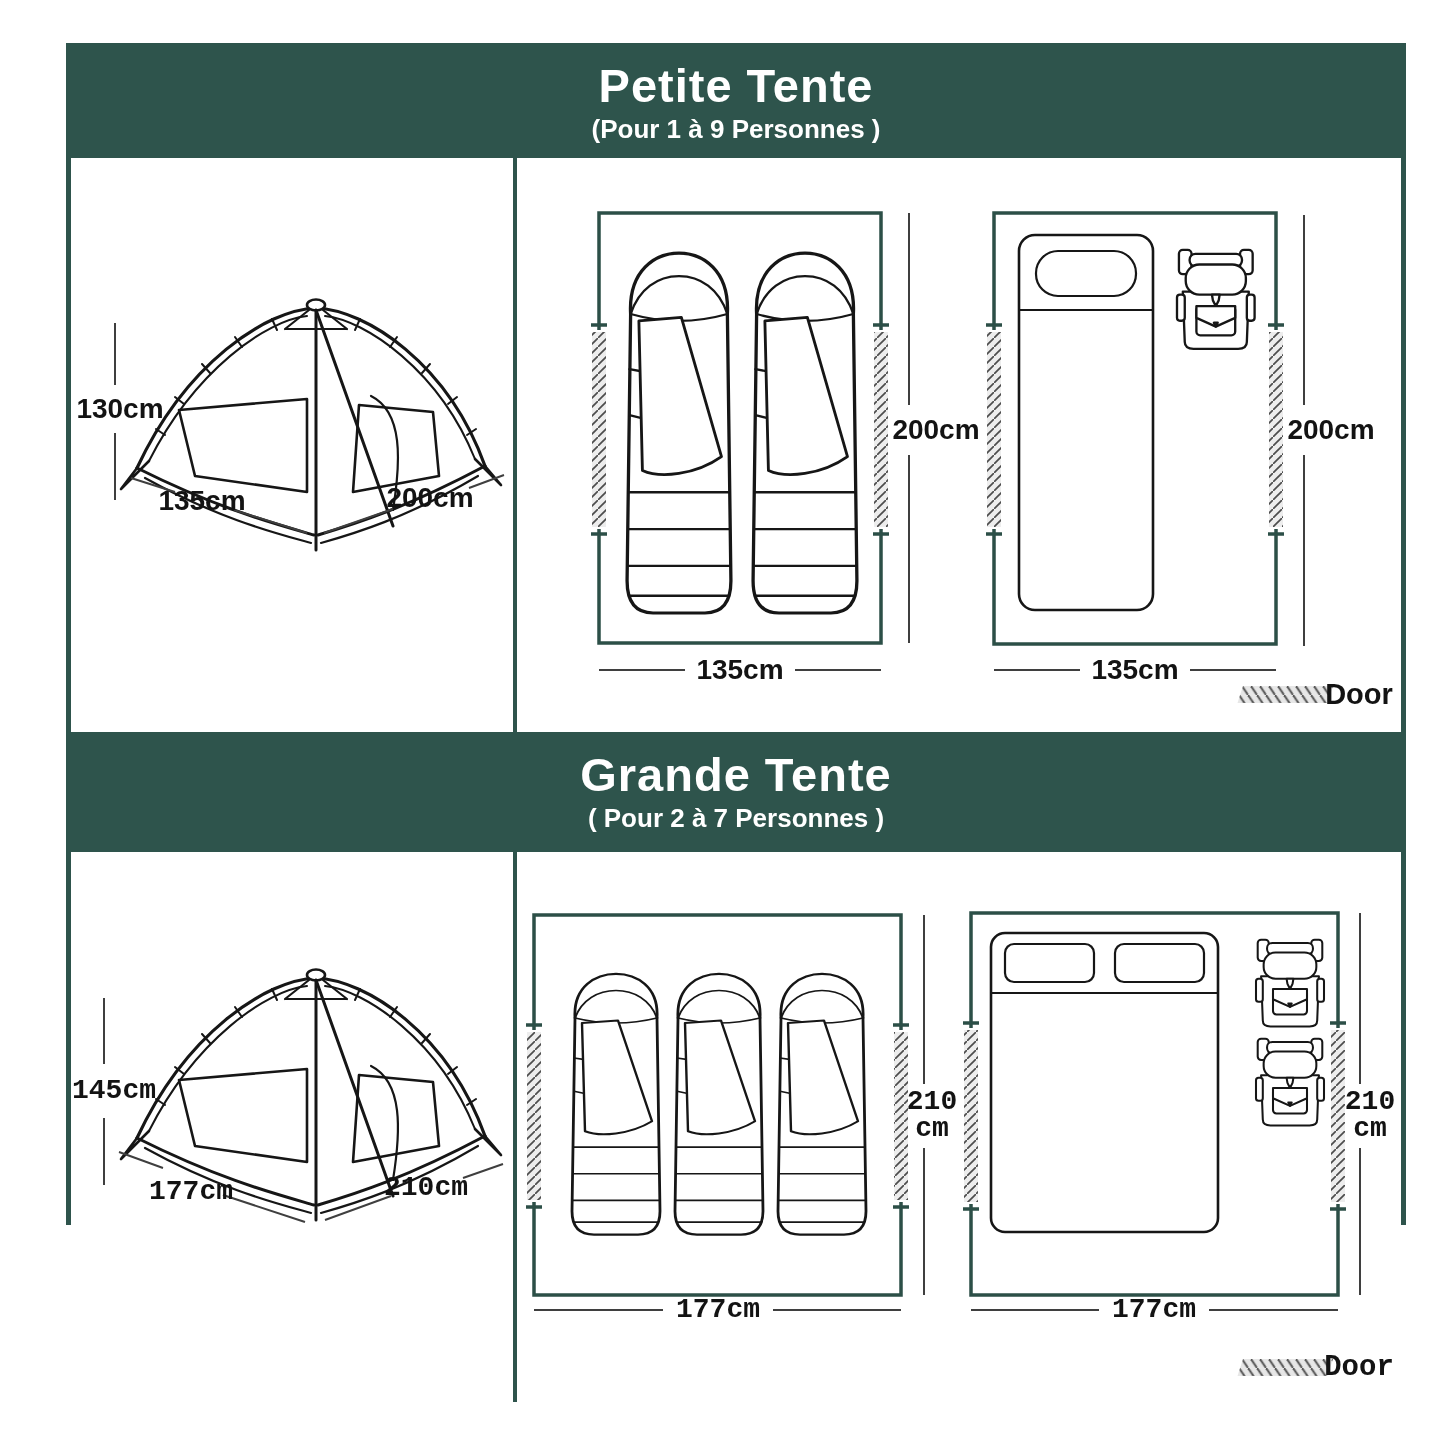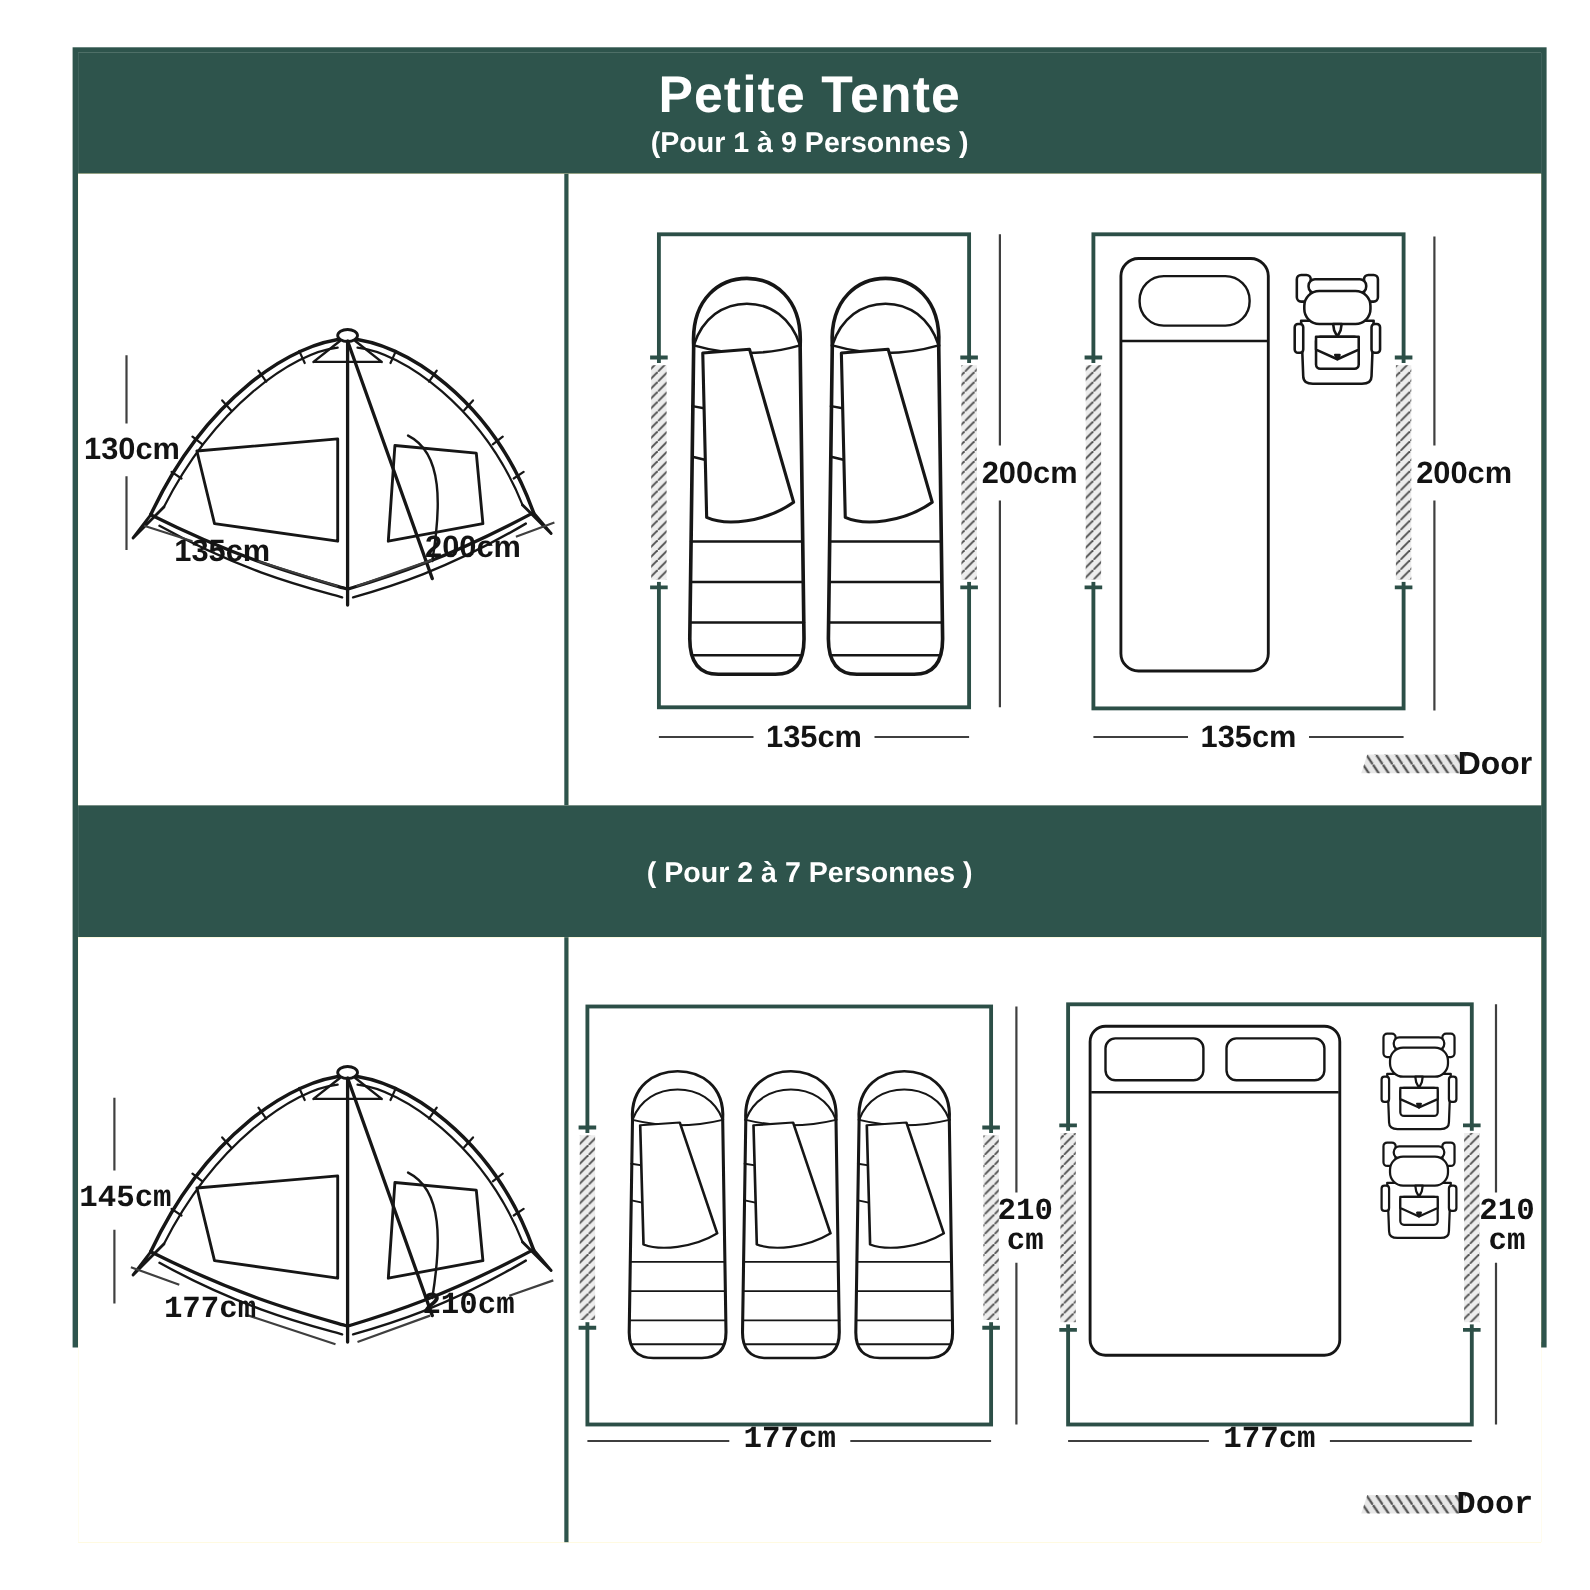--- a/index.html
+++ b/index.html
@@ -6,21 +6,21 @@
   .page{position:relative;width:1445px;height:1445px;background:#fff;
         font-family:"Liberation Sans",sans-serif;overflow:hidden;}
   .frame{position:absolute;left:50px;top:43px;width:1340px;height:1182px;
          border:5px solid #2E544C;box-sizing:border-box;display:flex;flex-direction:column;background:#fff;margin-left:16px;}
   .band{background:#2E544C;color:#fff;display:flex;flex-direction:column;
         align-items:center;justify-content:center;flex:none;}
   .band-1{height:110px;}
   .band-2{height:120px;}
   .band-title{font-size:47px;font-weight:800;letter-spacing:1px;line-height:1.05;}
   .band-sub{font-size:26px;font-weight:700;margin-top:3px;}
-  .row{display:flex;flex:none;background:#fde047;justify-content:space-between;}
+  .row{display:flex;flex:none;background:#d946ef;justify-content:space-between;}
   .row-1{height:574px;}
   .row-2{height:550px;font-family:Liberation Mono, monospace;}
   .cell{position:relative;background:#fff;}
   .cell-left{width:442px;border-right:4px solid #2E544C;flex:none;}
   .cell-right{flex:1;}
   svg.fill{position:absolute;left:0;top:0;}
   .dim{position:absolute;transform:translate(-50%,-50%);font-weight:800;font-size:28px;
        color:#131313;white-space:nowrap;line-height:0.95;text-align:center;}
   .dim div:empty{display:none;}
   .door-label{font-size:29px;}
@@ -168,20 +168,21 @@
           <div>200cm</div>
 
         </div>
         <div class="dim" style="left:223px;top:512px">135cm</div>
         <div class="dim" style="left:618px;top:512px">135cm</div>
         <div class="dim door-label" style="left:842px;top:537px">Door</div>
       </div>
     </div>
 
     <div class="band band-2">
+      <div class="band-title">Grande Tente</div>
       <div class="band-sub">( Pour 2 à 7 Personnes )</div>
     </div>
 
     <div class="row row-2">
 
       <div class="cell cell-left">
         <svg class="fill" width="442" height="550" viewBox="0 0 442 550">
           <use href="#tent-art" transform="translate(0,-24)"></use>
           <g stroke="#3f3f3f" stroke-width="2">
             <path d="M33,146 V212 M33,266 V333"></path>

